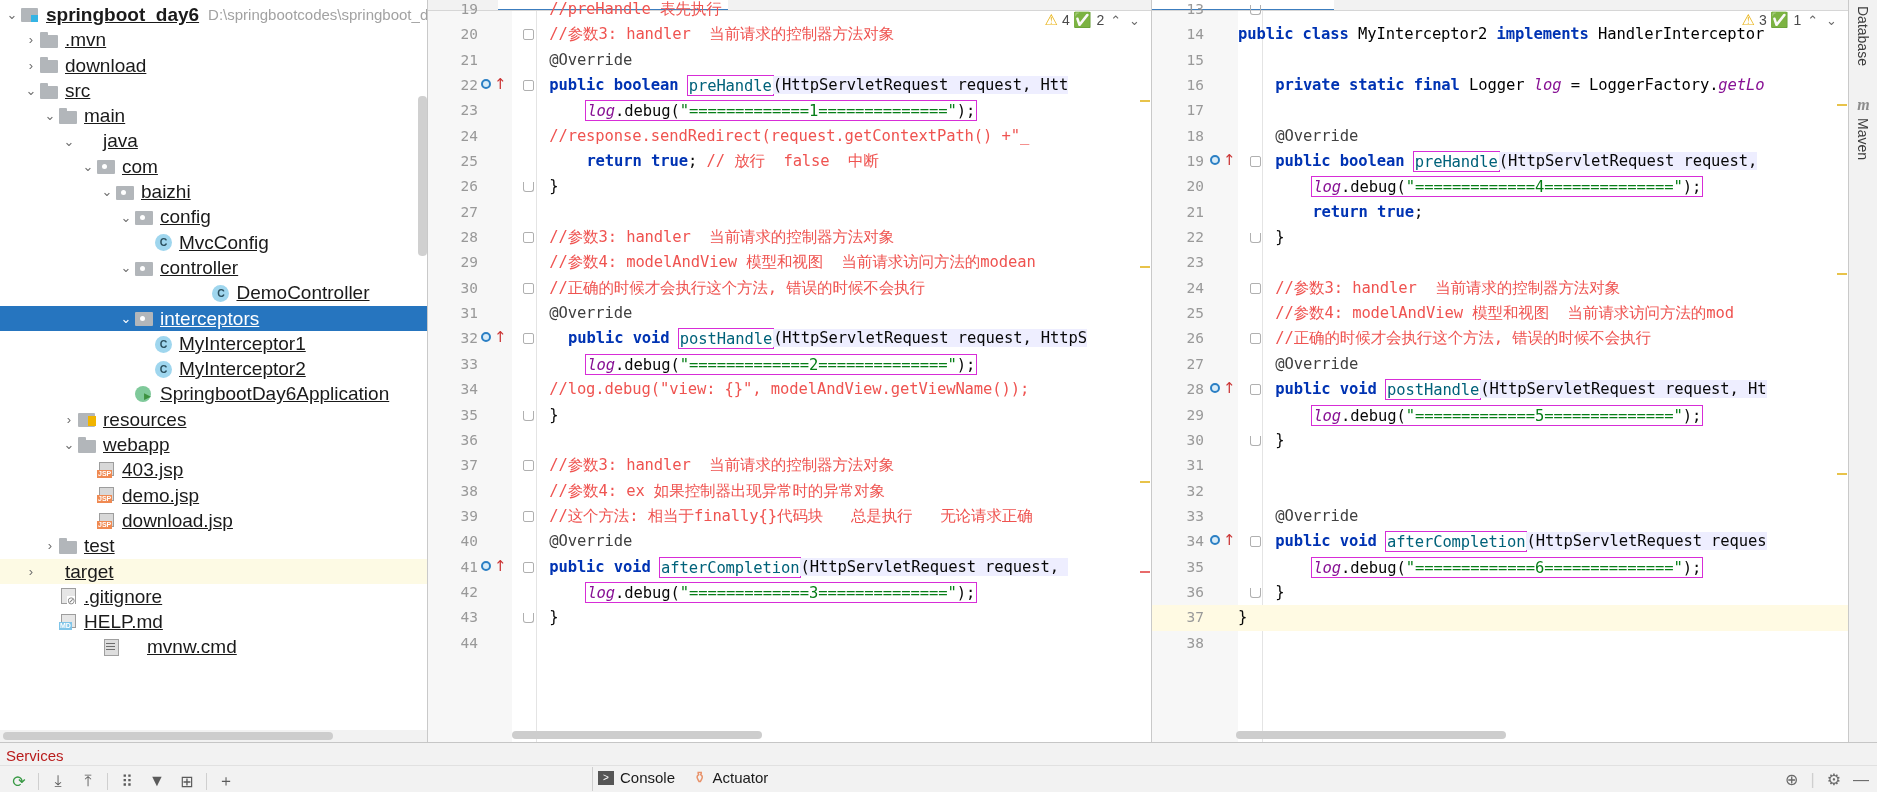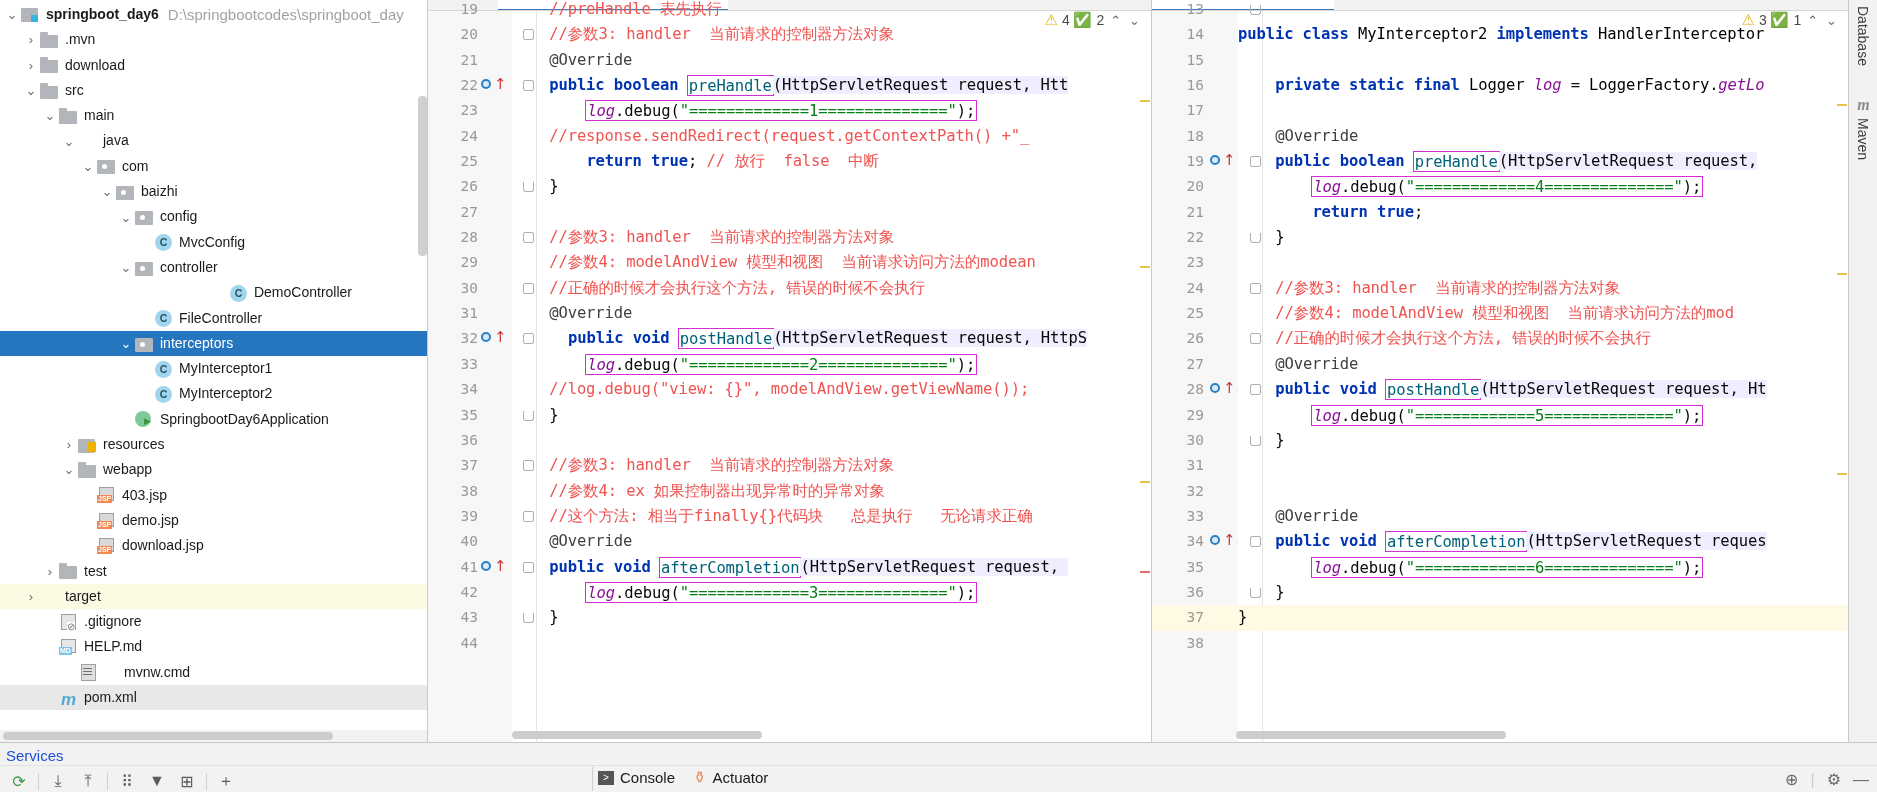--- a/index.html
+++ b/index.html
@@ -61,21 +61,21 @@
     line-height: 1;
     display: inline-block;
   }
   .tree-row.selected .arrow { color: #ffffff; }
   .arrow.none { visibility: hidden; }
   .ico {
     width: 21px; flex: 0 0 21px; height: 18px;
     margin-right: 5px; position: relative;
     display: inline-block;
   }
-  .lbl { font-size: 14px; }
+  .lbl { font-size: 19px; text-decoration: underline; }
   .path-note {
     color: #a2a2a2; font-size: 15px; margin-left: 9px;
     overflow: hidden; text-overflow: clip;
   }
   .bold { font-weight: bold; }
 
   
   .ico.folder::before {
     content: ""; position: absolute; left: 1px; top: 4px;
     width: 18px; height: 13px; background: #a9b7c6b0;
@@ -350,21 +350,21 @@
     font-family: "Liberation Serif", serif;
   }
 
   
   .services {
     height: 50px; width: 1877px; background: #f2f2f2;
     border-top: 1px solid #c6c6c6; position: relative;
   }
   .svc-title {
     position: absolute; left: 6px; top: 4px;
-    font-size: 15px; color: #1d4ed8;
+    font-size: 15px; color: #b91c1c;
     font-family: "Liberation Sans", sans-serif;
   }
   .svc-toolbar {
     position: absolute; left: 4px; top: 27px;
     display: flex; align-items: center; gap: 0px;
     color: #555555;
   }
   .svc-btn {
     width: 30px; height: 22px; display: flex;
     align-items: center; justify-content: center;
@@ -454,25 +454,20 @@
           <div class="tree-row" style="padding-left: 118px;">
             <span class="arrow">⌄</span>
             <span class="ico pkg"></span>
             <span class="lbl">controller</span>
           </div>
           <div class="tree-row" style="padding-left: 137px; justify-content: center;">
             <span class="arrow none"></span>
             <span class="ico cls"></span>
             <span class="lbl">DemoController</span>
           </div>
-          <div class="tree-row" style="padding-left: 137px;">
-            <span class="arrow none"></span>
-            <span class="ico cls"></span>
-            <span class="lbl">FileController</span>
-          </div>
           <div class="tree-row selected" style="padding-left: 118px;">
             <span class="arrow">⌄</span>
             <span class="ico pkg"></span>
             <span class="lbl">interceptors</span>
           </div>
           <div class="tree-row" style="padding-left: 137px;">
             <span class="arrow none"></span>
             <span class="ico cls"></span>
             <span class="lbl">MyInterceptor1</span>
           </div>
@@ -524,29 +519,24 @@
           <div class="tree-row" style="padding-left: 42px;">
             <span class="arrow none"></span>
             <span class="ico gitignore"></span>
             <span class="lbl">.gitignore</span>
           </div>
           <div class="tree-row" style="padding-left: 42px;">
             <span class="arrow none"></span>
             <span class="ico md"></span>
             <span class="lbl">HELP.md</span>
           </div>
-          <div class="tree-row" style="padding-left: 42px; gap: 20px;">
+          <div class="tree-row" style="padding-left: 65px; gap: 20px;">
             <span class="arrow none"></span>
             <span class="ico cmd"></span>
             <span class="lbl">mvnw.cmd</span>
-          </div>
-          <div class="tree-row scrollrow" style="padding-left: 42px;">
-            <span class="arrow none"></span>
-            <span class="ico maven"></span>
-            <span class="lbl">pom.xml</span>
           </div>
         </div>
       <div class="tree-scroll"></div>
       <div class="tree-hscroll">
           <i></i>
         </div>
     </div>
 
     <div class="editor left">
       <div class="ed-tabstrip">

